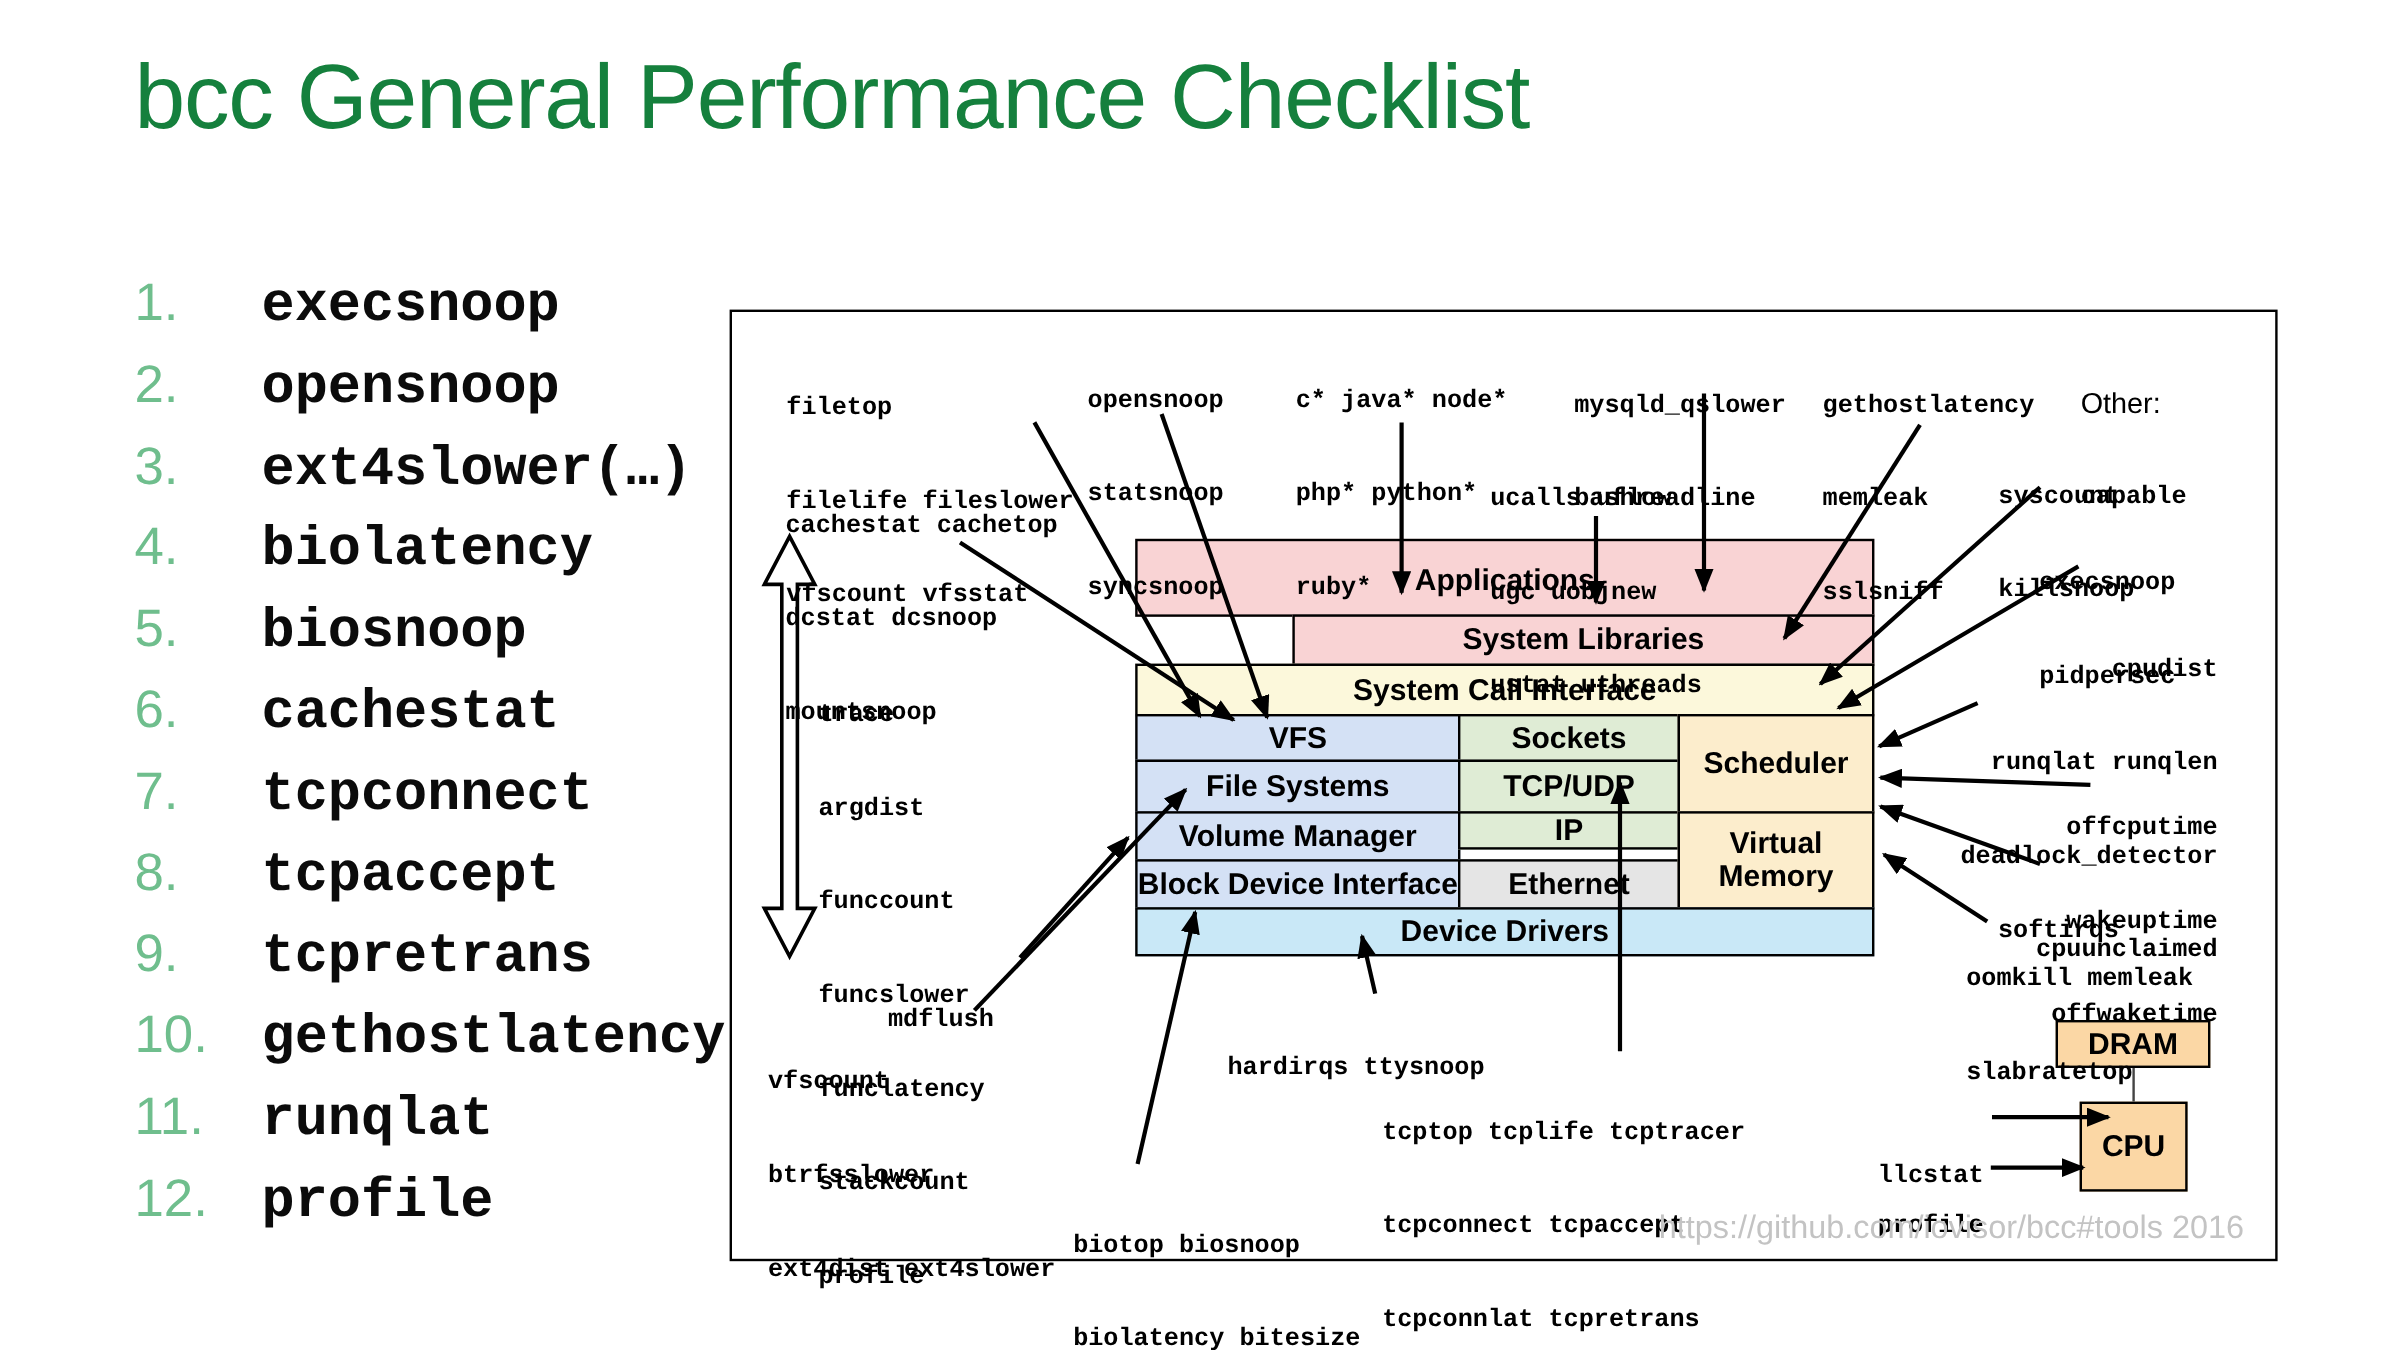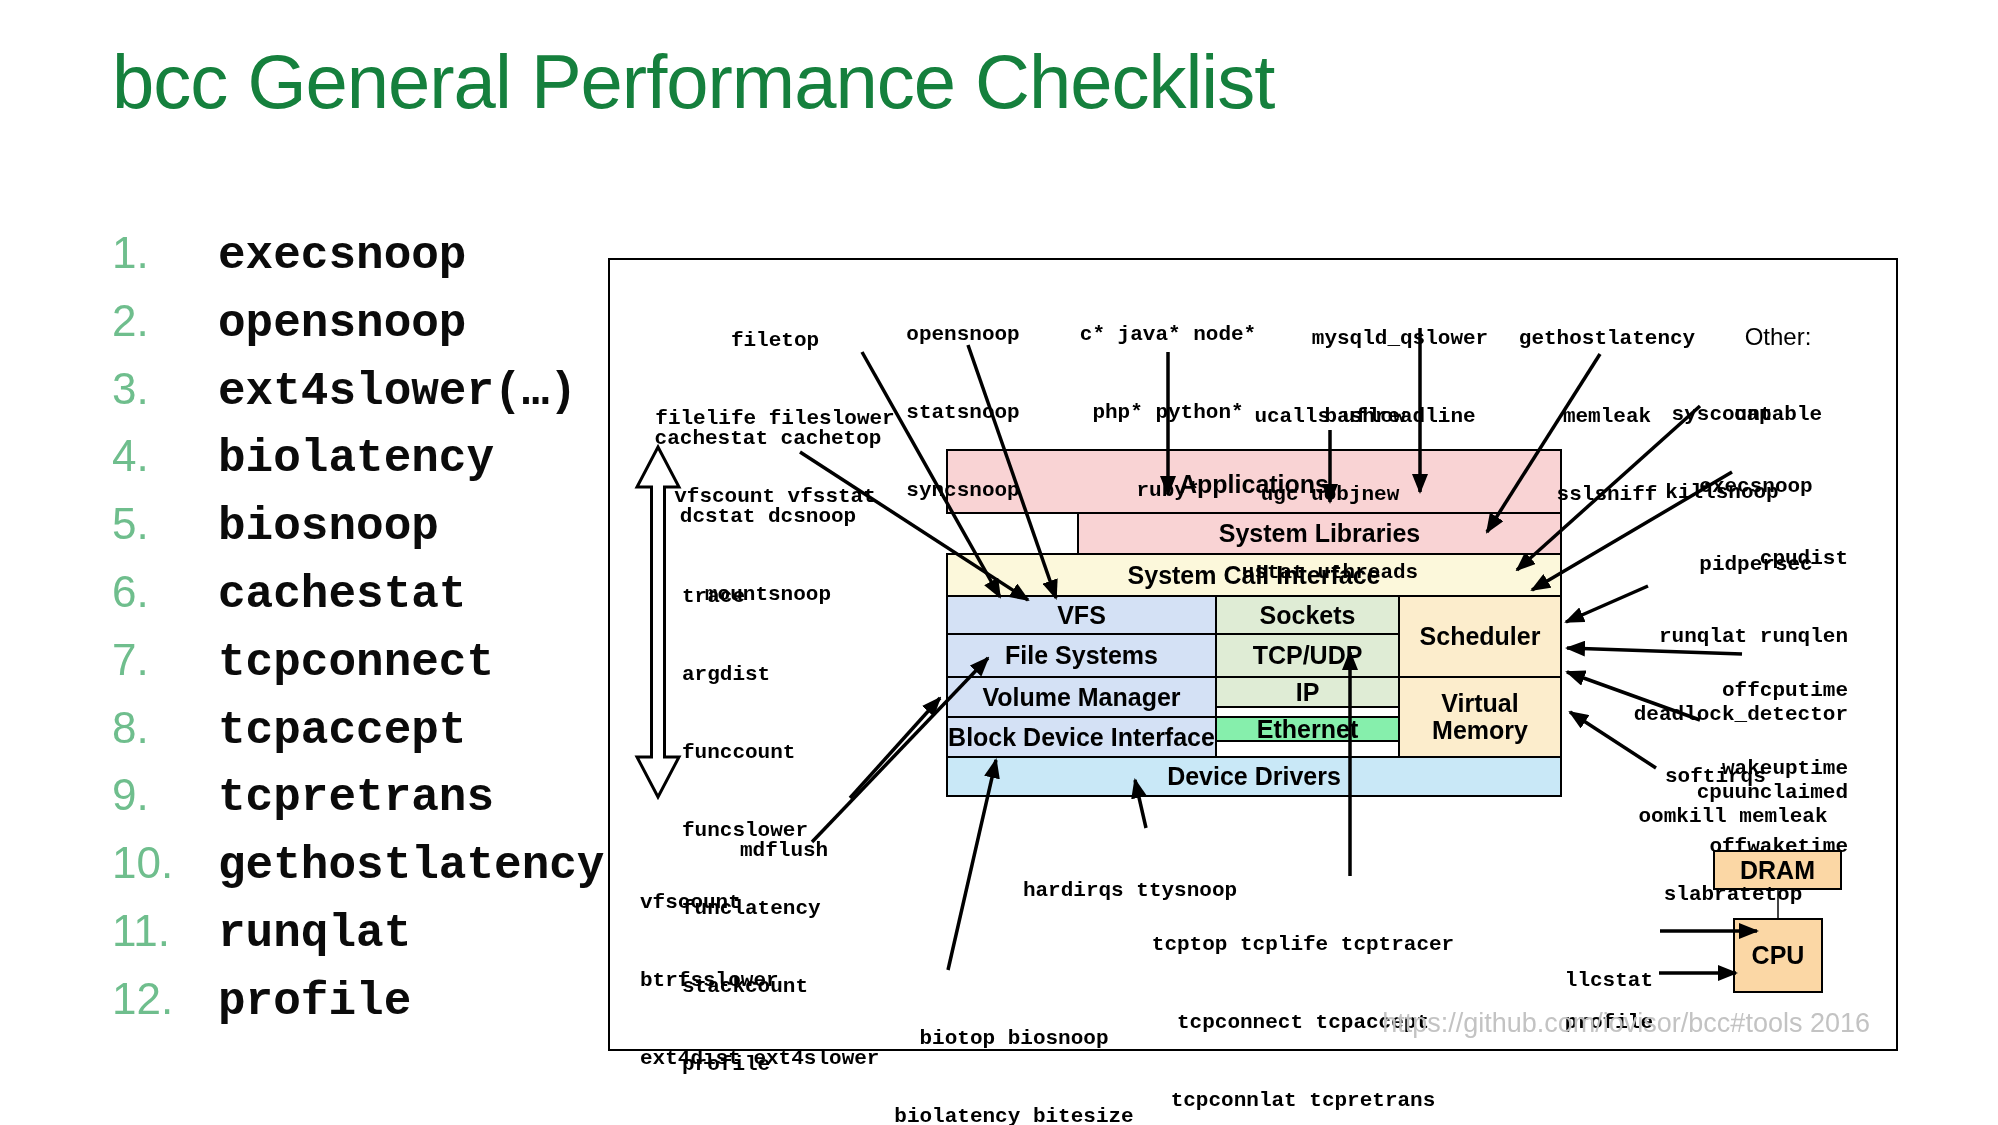--- a/index.html
+++ b/index.html
@@ -14,21 +14,21 @@
             font-size:46px;color:#0b0b0b;}
   
   .frame{position:absolute;left:608px;top:258px;width:1290px;height:793px;
          border:2px solid #000;background:#fff;box-sizing:border-box;}
   
   .box{position:absolute;border:2px solid #000;box-sizing:border-box;
        display:flex;align-items:center;justify-content:center;text-align:center;
        font-family:"Liberation Sans",sans-serif;font-weight:bold;font-size:25px;line-height:27px;}
   
   .ann{position:absolute;font-family:"Liberation Mono","DejaVu Sans Mono",monospace;
-       font-weight:bold;font-size:21px;line-height:26px;white-space:pre;text-align:center;}
+       font-weight:bold;font-size:21px;line-height:26px;white-space:pre;text-align:left;}
   .ann .ln{display:block;}
   .ann-c{transform:translateX(-50%);}
   .ann-r{text-align:right;}
   .ann-l{text-align:left;}
   .other-hdr{font-family:"Liberation Sans",sans-serif;font-weight:normal;font-size:24px;}
   .url{position:absolute;right:128px;top:1008px;font-size:27px;color:#c3c3c3;white-space:nowrap;}
   svg.overlay{position:absolute;left:0;top:0;pointer-events:none;}
 </style>
 </head>
 <body>
@@ -79,21 +79,21 @@
 
   <div class="box" style="left:1215px;top:595px;width:185px;height:40px;background:#dfecd5">
       <span>Sockets</span>
     </div>
   <div class="box" style="left:1215px;top:633px;width:185px;height:45px;background:#dfecd5">
       <span>TCP/UDP</span>
     </div>
   <div class="box" style="left:1215px;top:676px;width:185px;height:32px;background:#dfecd5">
       <span>IP</span>
     </div>
-  <div class="box" style="left:1215px;top:716px;width:185px;height:26px;background:#86efac">
+  <div class="box" style="left:1215px;top:716px;width:185px;height:42px;background:#e5e5e5">
       <span>Ethernet</span>
     </div>
 
   <div class="box" style="left:1398px;top:595px;width:164px;height:83px;background:#fcedcc">
       <span>Scheduler</span>
     </div>
   <div class="box" style="left:1398px;top:676px;width:164px;height:82px;background:#fcedcc;padding:0 26px">
       <span>Virtual Memory</span>
     </div>
 

